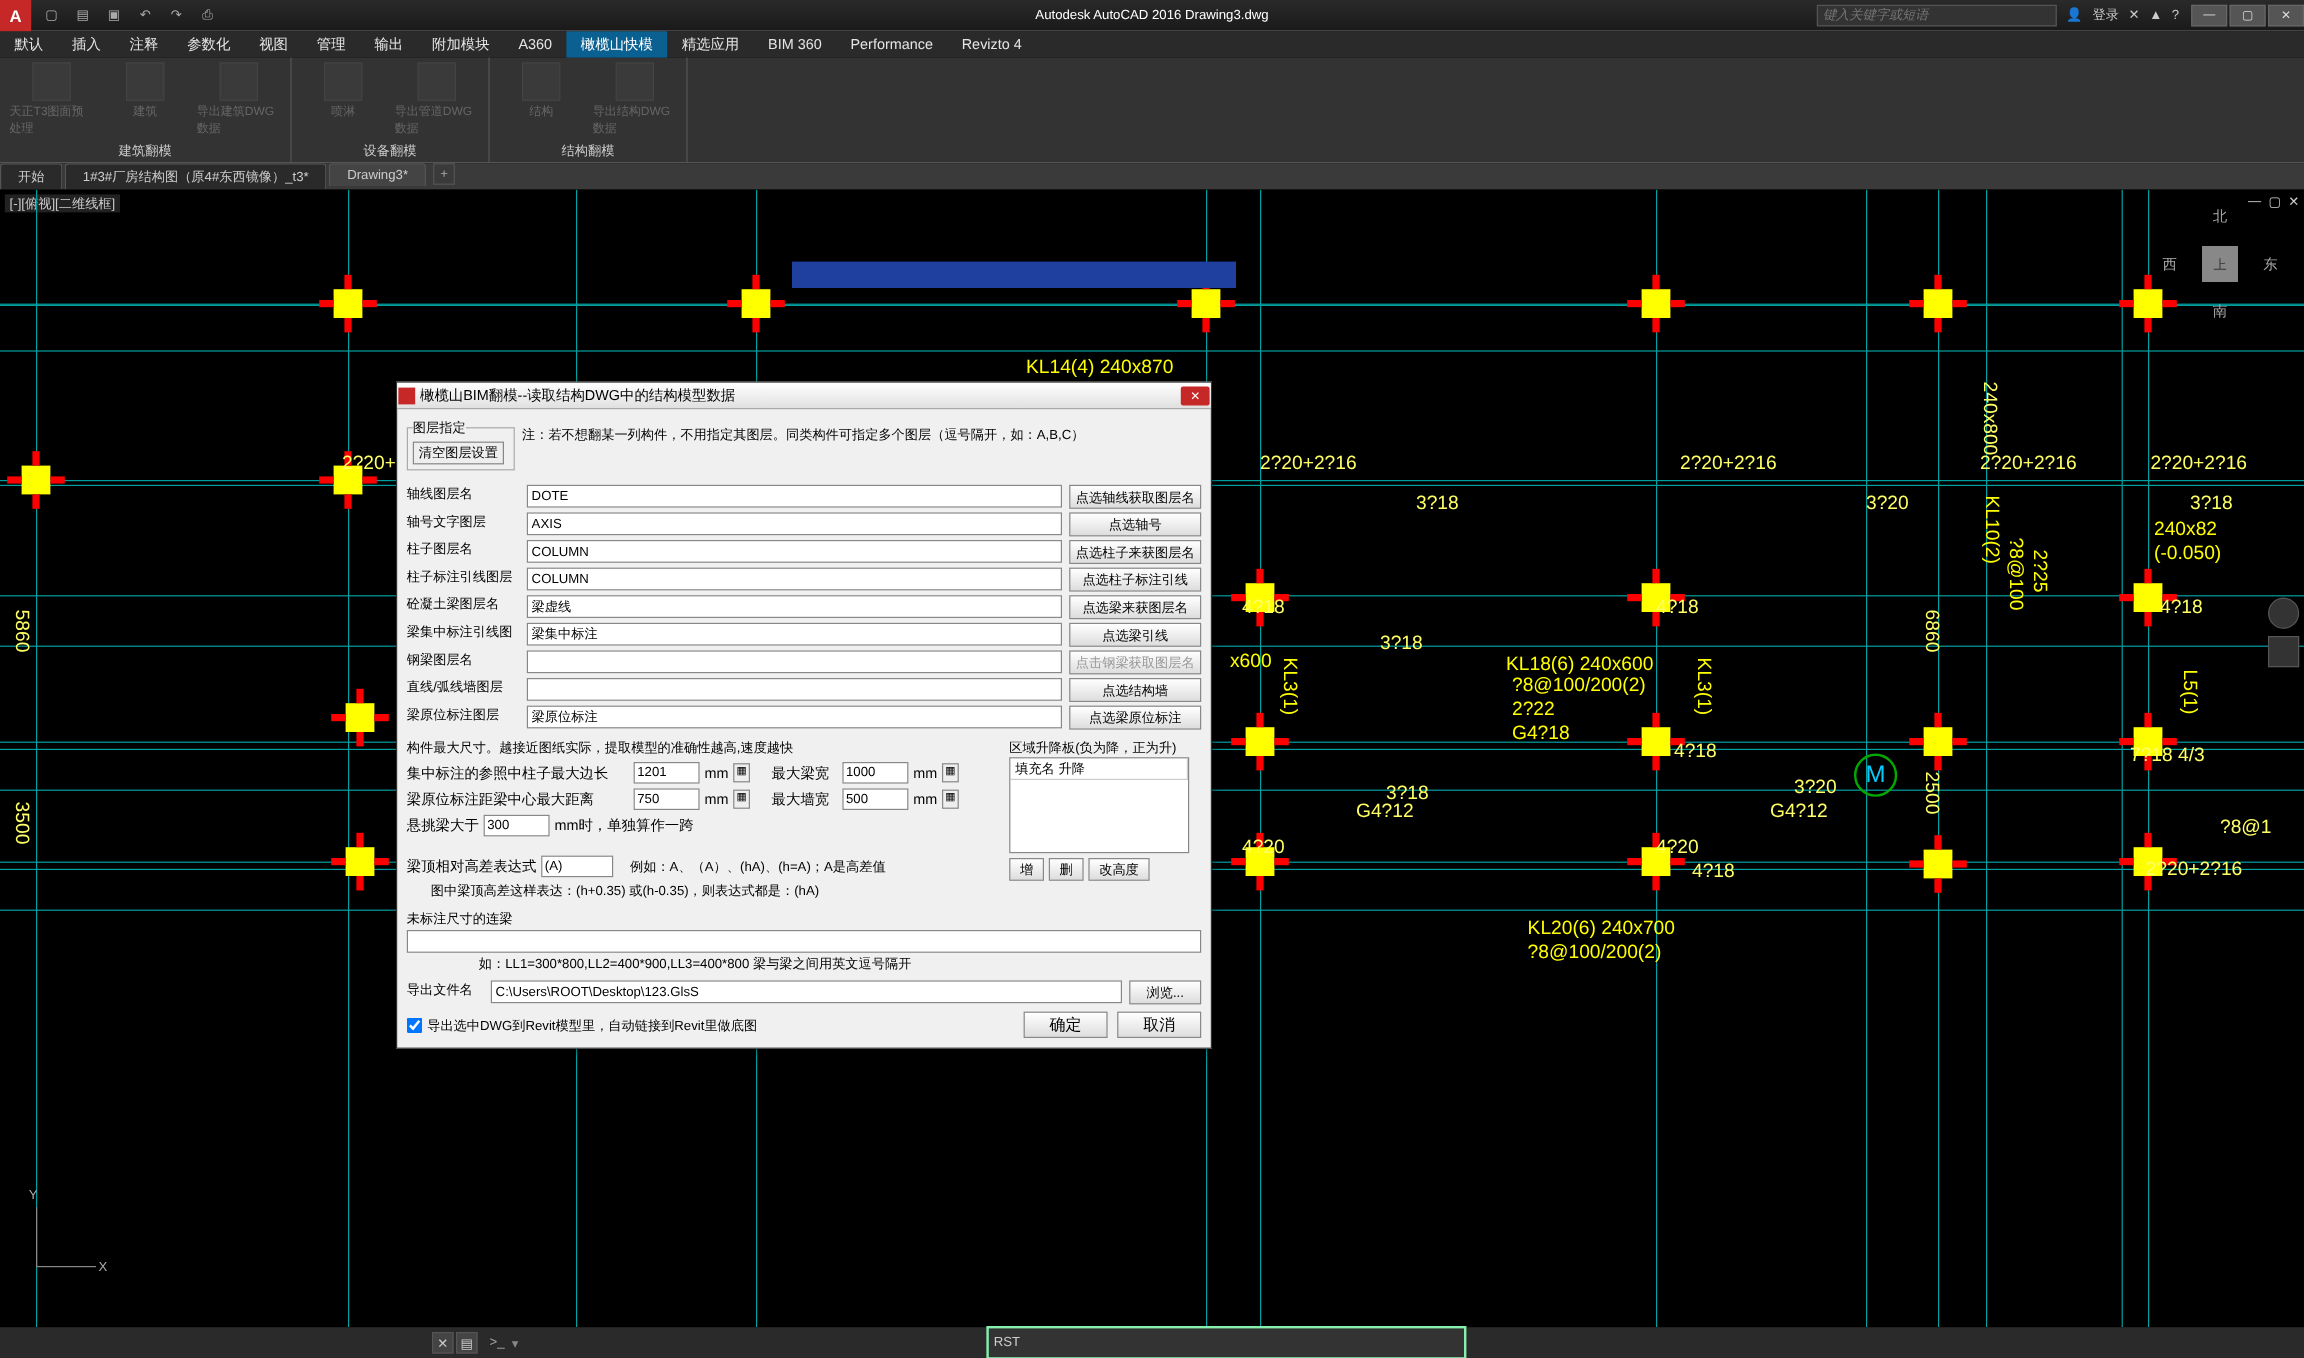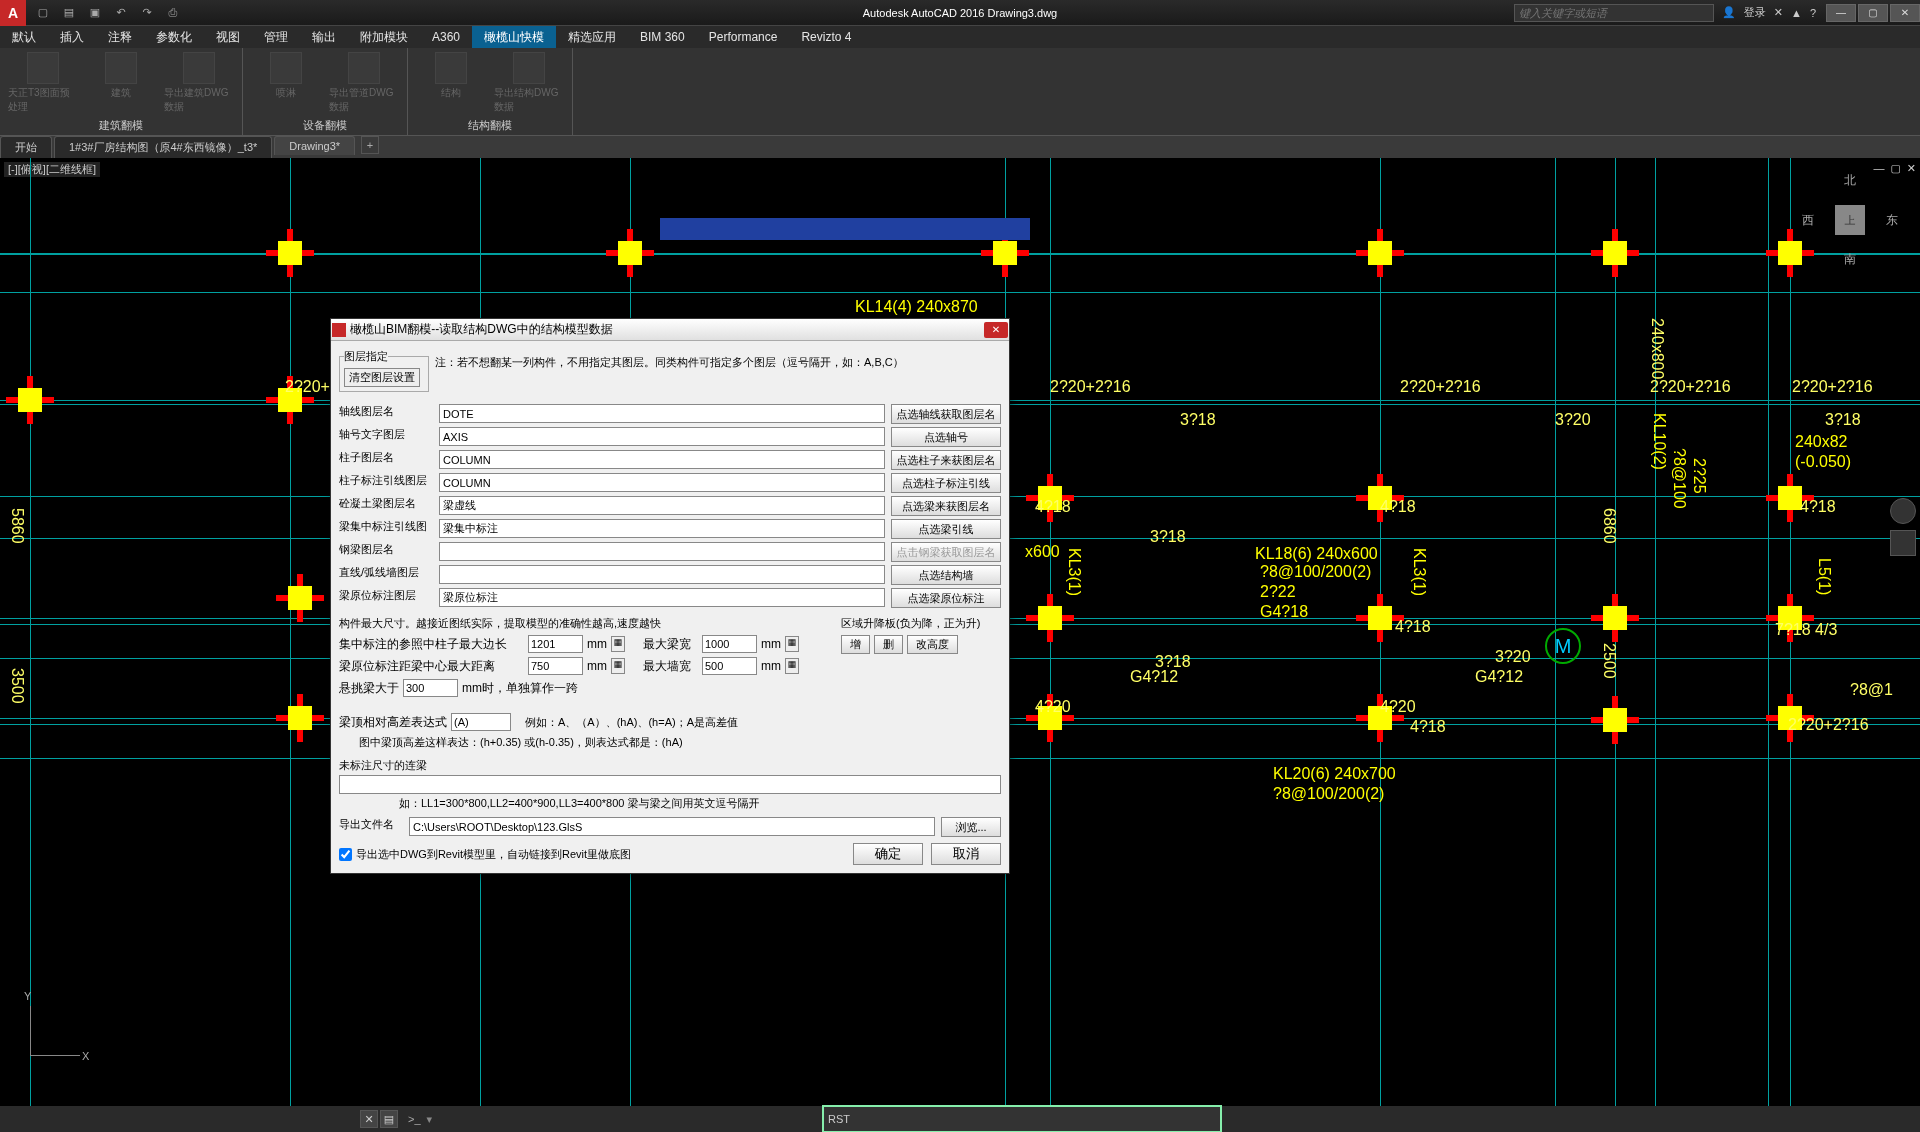--- a/index.html
+++ b/index.html
@@ -540,20 +540,25 @@
         <div style="height:8px;"></div>
         <div class="srow">
           <span style="width:auto;">梁顶相对高差表达式</span>
           <input style="width: 60px;" value="(A)">
           <span style="font-size:11px;margin-left:10px;">例如：A、（A）、(hA)、(h=A)；A是高差值</span>
         </div>
         <div style="font-size:11px;margin-left:20px;margin-top:2px;">图中梁顶高差这样表达：(h+0.35) 或(h-0.35)，则表达式都是：(hA)</div>
       </div>
       <div style="width:160px;">
         <div style="font-size:11px;">区域升降板(负为降，正为升)</div>
+        <div class="listbox">
+          <div class="listhead">
+            <span>填充名   升降</span>
+          </div>
+        </div>
         <div class="btnrow" id="region-btns">
             <button class="sbtn">增</button>
             <button class="sbtn">删</button>
             <button class="sbtn">改高度</button>
           </div>
       </div>
     </div>
 
     <div style="margin-top:8px;">
       <div style="font-size:11px;">未标注尺寸的连梁</div>

